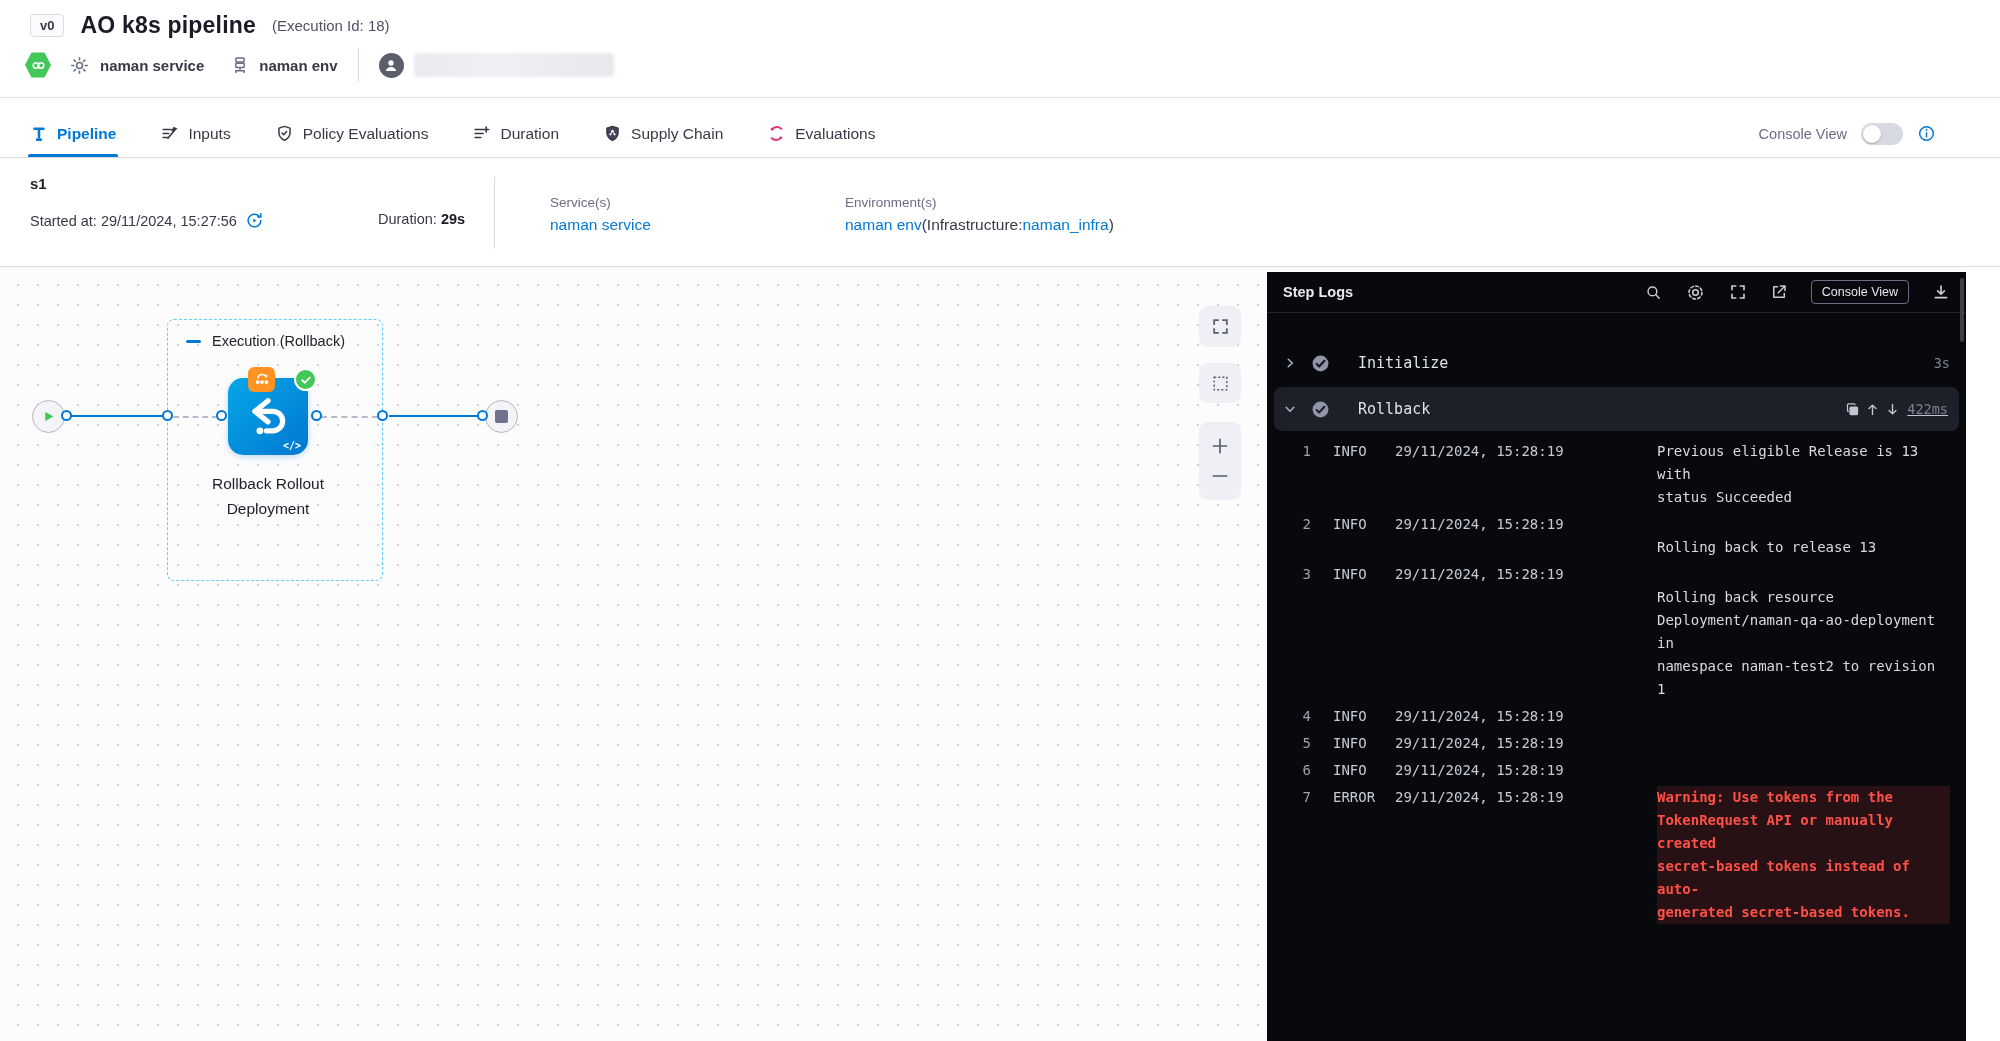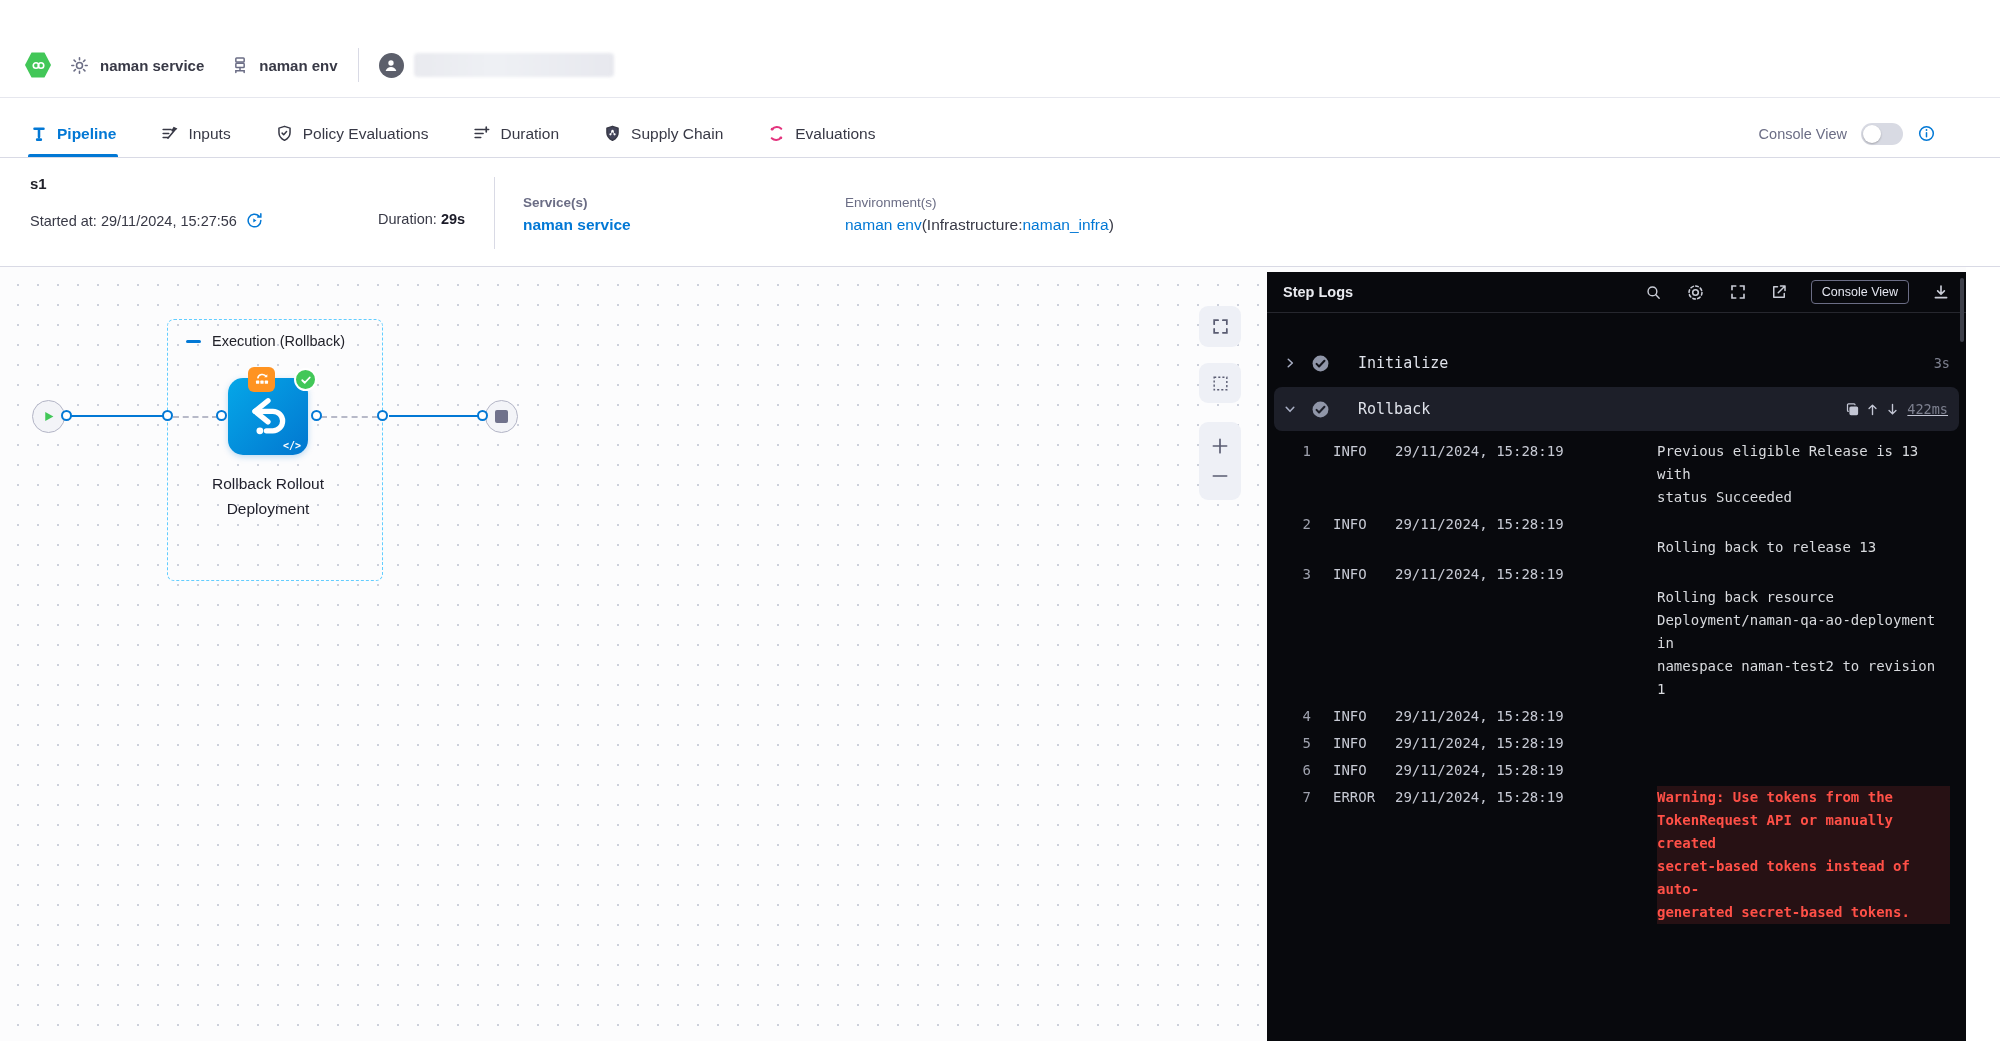--- a/index.html
+++ b/index.html
@@ -46,21 +46,21 @@
               border-bottom:1px solid #d9dae5; }
   .stage-name { position:absolute; left:30px; top:16px; font-size:15px; font-weight:700; color:#22222a; }
   .started { position:absolute; left:30px; top:52px; display:flex; align-items:center; gap:8px;
              font-size:14.5px; color:#383946; }
   .duration { position:absolute; left:378px; top:52px; font-size:14.5px; color:#383946; }
   .duration b { font-weight:700; color:#1b1b28;margin-top:7px; }
   .stage-sep { position:absolute; left:494px; top:18px; height:72px; width:1px; background:#d9dae5; }
   .svcblk { position:absolute; top:36px; }
   .svcblk .lbl { font-size:13.5px; color:#6b6d85; }
   .svcblk .lnk { margin-top:6px; font-size:15.5px; color:#0278d5; cursor:pointer; }
-  .svc1 { left:523px;font-weight:bold; } .svc2 { left:845px; }
+  .svc1 { left:550px; } .svc2 { left:845px; }
   .infra-dark { color:#383946; }
 
   
   .canvas { position:absolute; left:0; top:267px; width:1966px; bottom:0; background:#fcfcfd;
             background-image:radial-gradient(#ccd0db 1.3px, transparent 1.3px);
             background-size:20px 20px; background-position:8px 8px; }
   .node-circle { position:absolute; width:33px; height:33px; border-radius:50%; background:#f3f4f8;
                  border:1.5px solid #b3b5c6; display:flex; align-items:center; justify-content:center; cursor:pointer; }
   .edge { position:absolute; height:0; border-top:2.5px solid #0278d5; }
   .edge.dashed { border-top:2px dashed #b7b9c8; }
@@ -120,20 +120,25 @@
                border-radius:2px; cursor:pointer; }
 
   svg { display:block; }
 </style>
 </head>
 <body>
 
 <div class="screen">
 
   <div class="hdr">
+    <div class="hdr-row1">
+      <span class="ver-badge">v0</span>
+      <span class="pipe-title">AO k8s pipeline</span>
+      <span class="exec-id">(Execution Id: 18)</span>
+    </div>
     <div class="hdr-row2">
       <span class="cd-badge">
         <svg width="15" height="15" viewBox="0 0 24 24" fill="none" stroke="#fff" stroke-width="2.6">
           <circle cx="8" cy="12" r="4.4"></circle>
             <circle cx="16" cy="12" r="4.4"></circle>
           </svg>
       </span>
       <span class="hdr-ico" style="margin-left:18px">
         <svg width="21" height="21" viewBox="0 0 24 24" fill="none" stroke="currentColor" stroke-width="1.8" stroke-linecap="round">
           <circle cx="12" cy="12" r="3.4"></circle>

